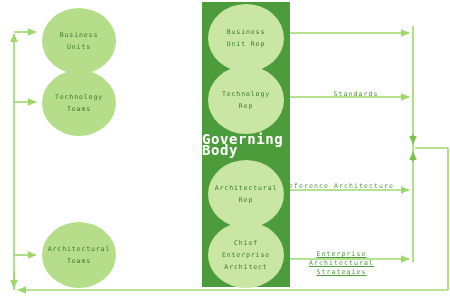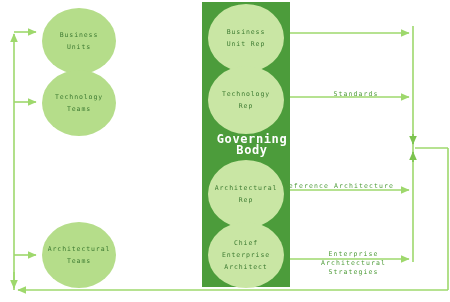--- a/index.html
+++ b/index.html
@@ -13,23 +13,22 @@
   svg#wires{position:absolute;left:0;top:0;width:450px;height:302px;}
 
   .panel{
     position:absolute;
     left:202px;top:2px;width:88px;height:285px;
     background:#4c9c3b;
   }
   .panel-label{
     position:absolute;
     left:202px;top:134px;width:100px;
-    text-align:center;
     color:#ffffff;
-    font-size:12px;
+    font-size:14px;
     font-weight:bold;
     letter-spacing:.6px;
     line-height:11px;
     white-space:pre-line;
   }
 
   .circle{
     position:absolute;
     border-radius:50%;
     background:#b5dd8a;
@@ -57,21 +56,21 @@
     color:#4f9c3a;
     font-size:6.5px;
     letter-spacing:1.1px;
     line-height:9px;
     text-align:center;
     white-space:pre-line;
   }
   .lb-standards {left:300px;top:26px; width:112px;}
   .lb-guidelines{left:300px;top:90px; width:112px;}
   .lb-refarch   {left:277px;top:182px;width:124px;}
-  .lb-eas       {left:296px;top:250px;width:115px;}
+  .lb-eas       {left:284px;top:250px;width:115px;text-decoration:underline;}
 </style>
 </head>
 <body>
 
 <div id="stage">
 
   <svg id="wires" viewBox="0 0 450 302" xmlns="http://www.w3.org/2000/svg">
     <defs>
       <marker id="ar" markerWidth="6" markerHeight="6" refX="5" refY="3" orient="auto" markerUnits="strokeWidth">
         <path d="M0,0.6 L5.4,3 L0,5.4 z" fill="#9ed86c"></path>

